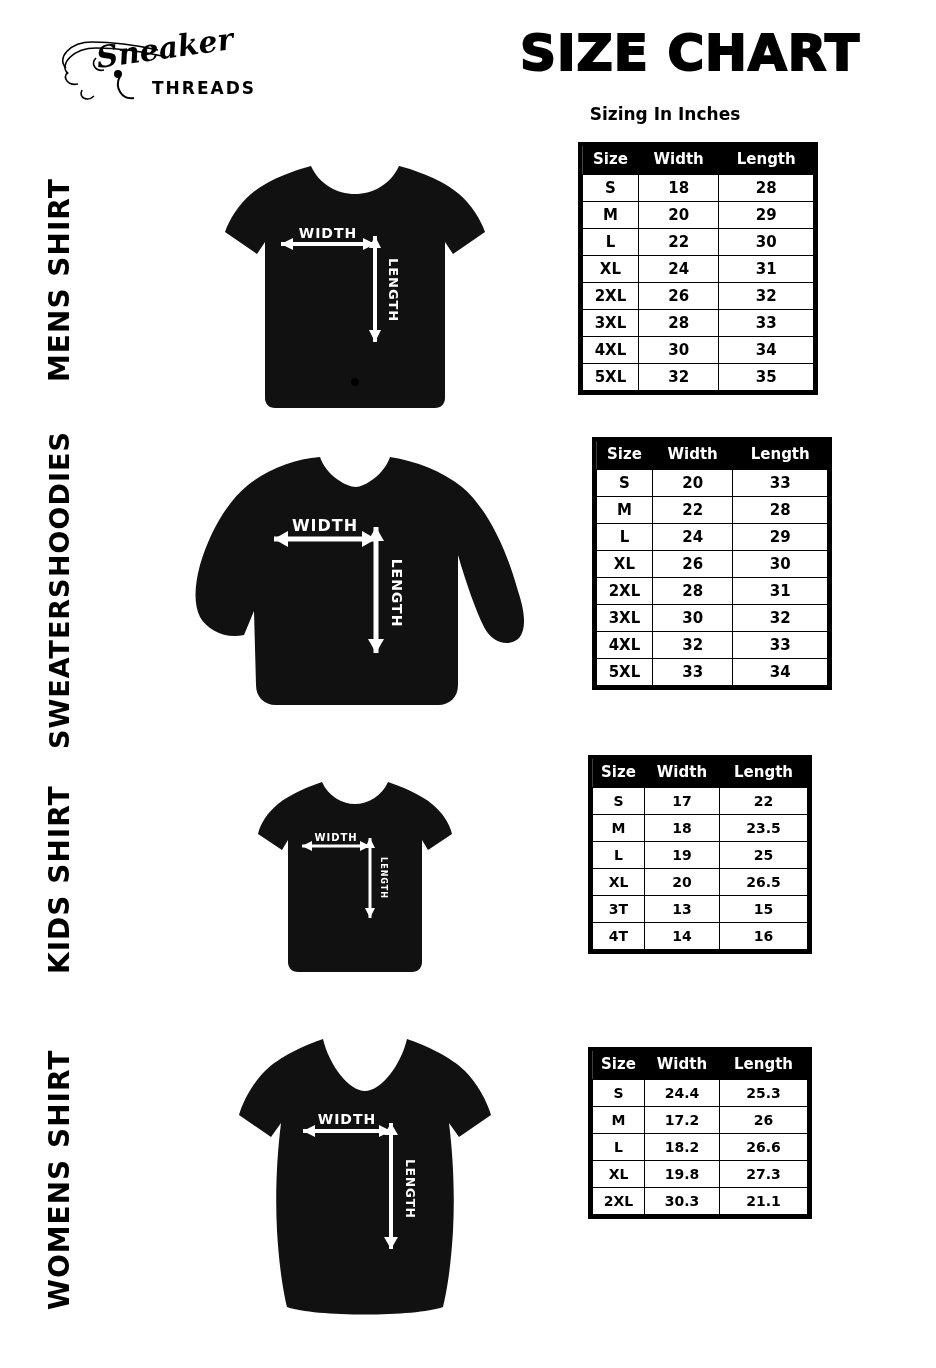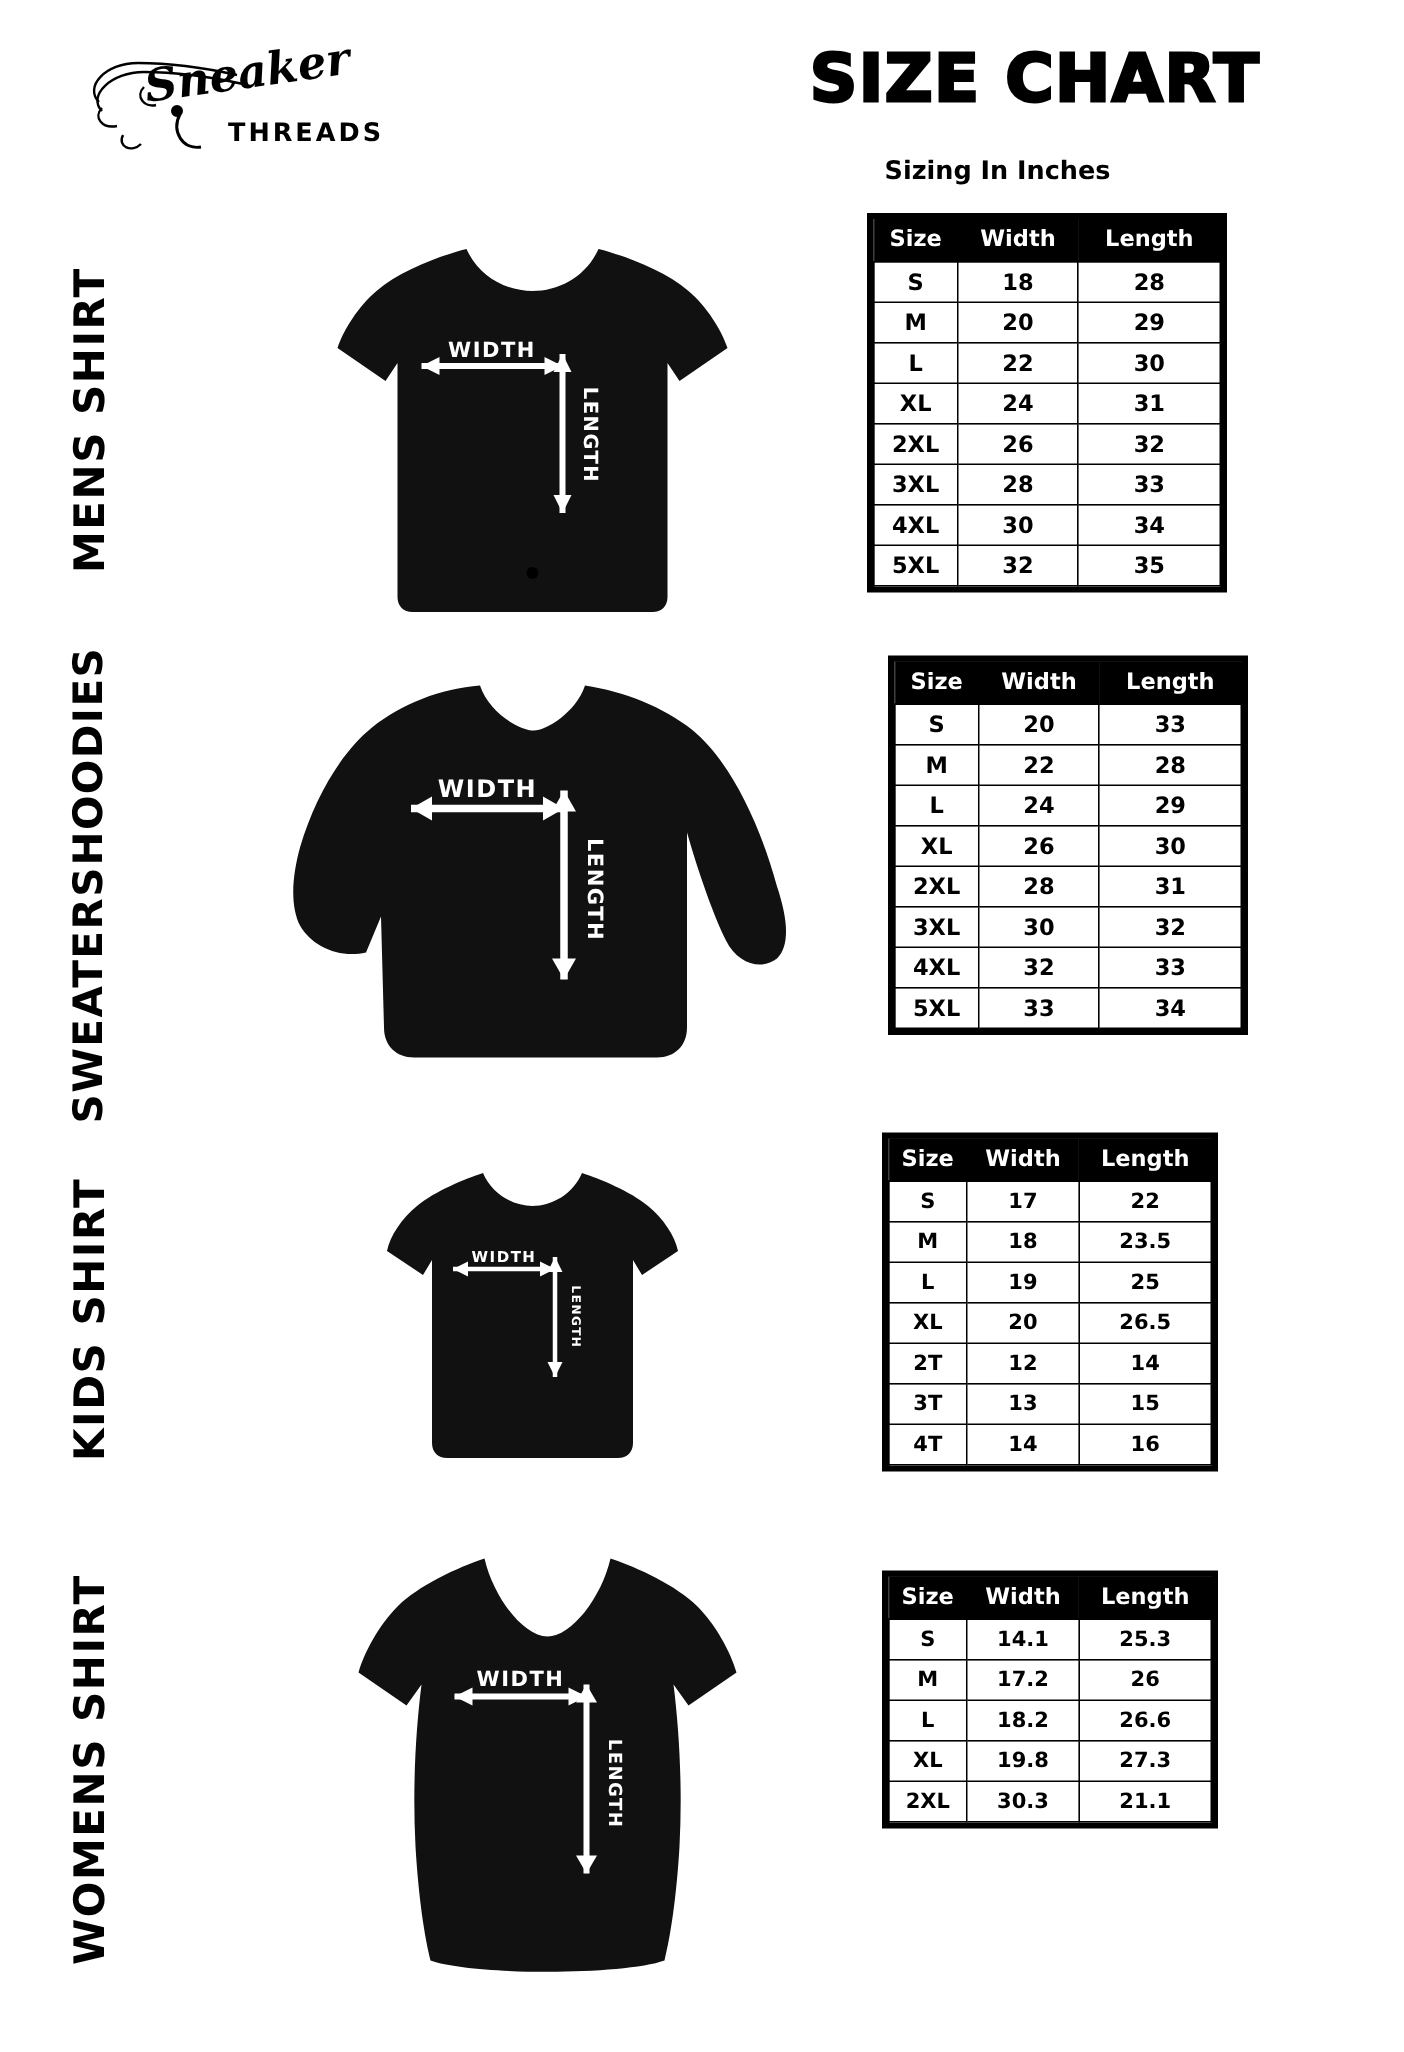--- a/index.html
+++ b/index.html
@@ -35,21 +35,21 @@
   .logo svg { display:block; }
 
   .chart-title {
     position: absolute;
     left: 470px;
     top: 18px;
     width: 440px;
     text-align: center;
     font-family: "DejaVu Sans", sans-serif;
     font-weight: 700;
-    font-size: 44px;
+    font-size: 50px;
     letter-spacing: 1px;
     line-height: 70px;
     -webkit-text-stroke: 2px #000;
   }
   .chart-sub {
     position: absolute;
     left: 445px;
     top: 104px;
     width: 440px;
     text-align: center;
@@ -350,25 +350,20 @@
               <td>L</td>
               <td>19</td>
               <td>25</td>
             </tr>
           <tr>
               <td>XL</td>
               <td>20</td>
               <td>26.5</td>
             </tr>
           <tr>
-              <td>2T</td>
-              <td>12</td>
-              <td>14</td>
-            </tr>
-          <tr>
               <td>3T</td>
               <td>13</td>
               <td>15</td>
             </tr>
           <tr>
               <td>4T</td>
               <td>14</td>
               <td>16</td>
             </tr>
         </tbody>
@@ -400,21 +395,21 @@
         <thead>
           <tr>
             <th>Size</th>
             <th>Width</th>
             <th>Length</th>
           </tr>
         </thead>
         <tbody>
           <tr>
               <td>S</td>
-              <td>14.1</td>
+              <td>24.4</td>
               <td>25.3</td>
             </tr>
           <tr>
               <td>M</td>
               <td>17.2</td>
               <td>26</td>
             </tr>
           <tr>
               <td>L</td>
               <td>18.2</td>

